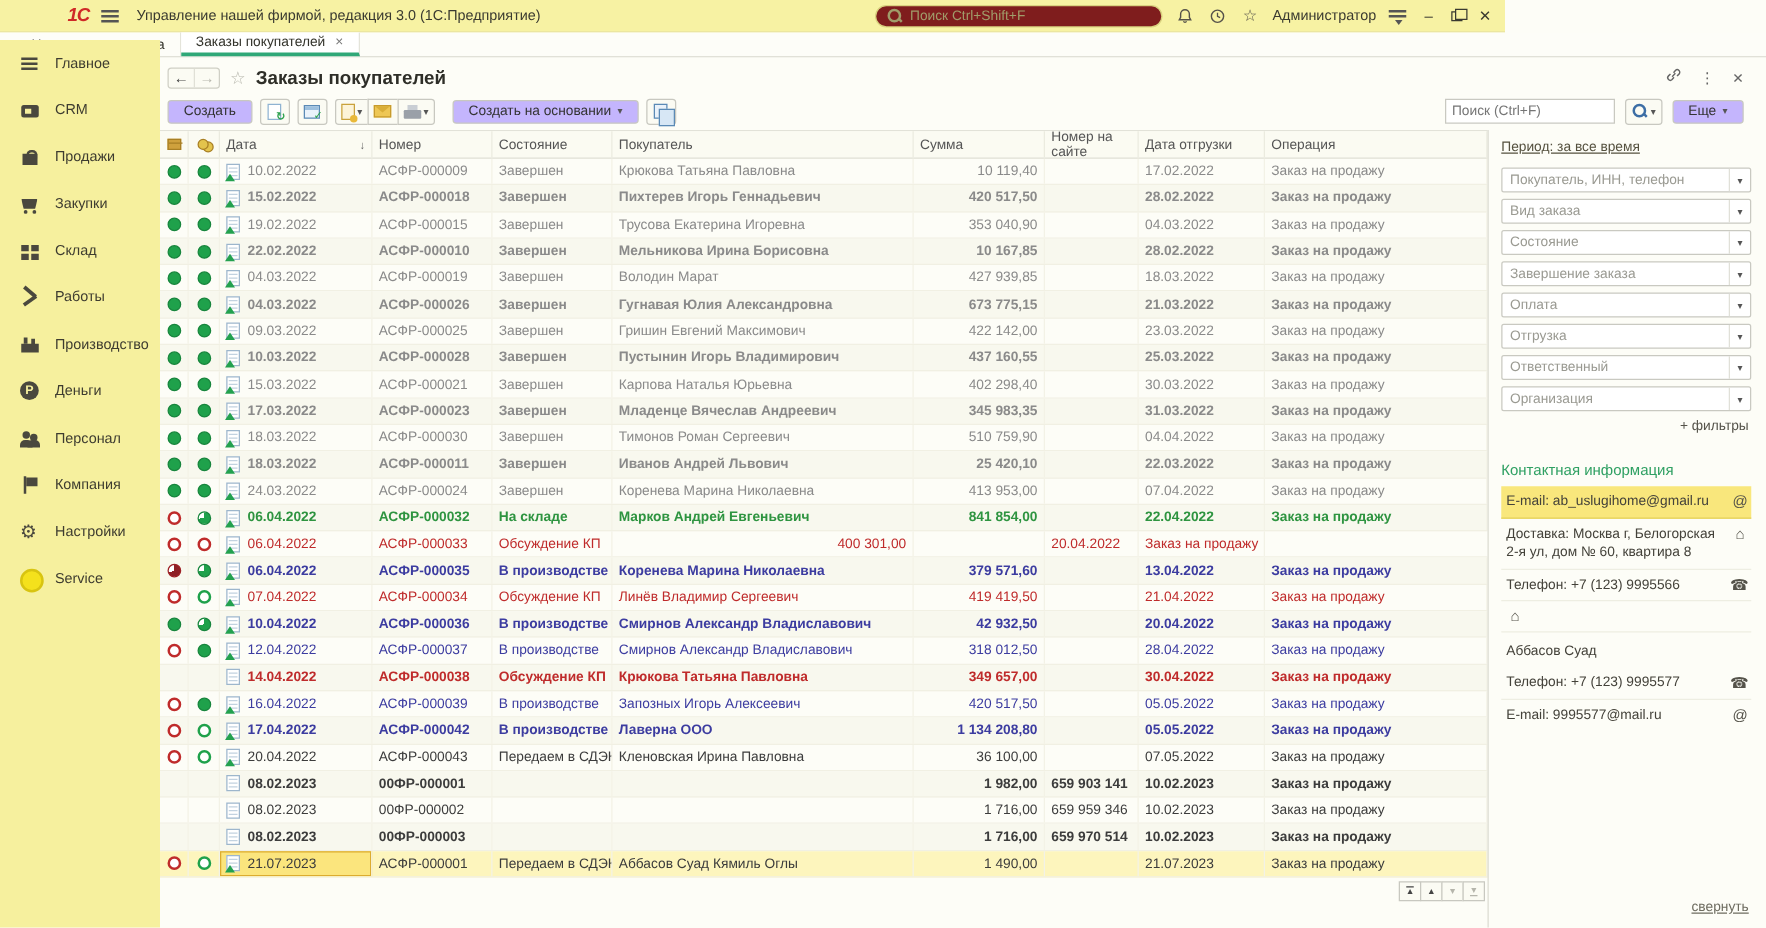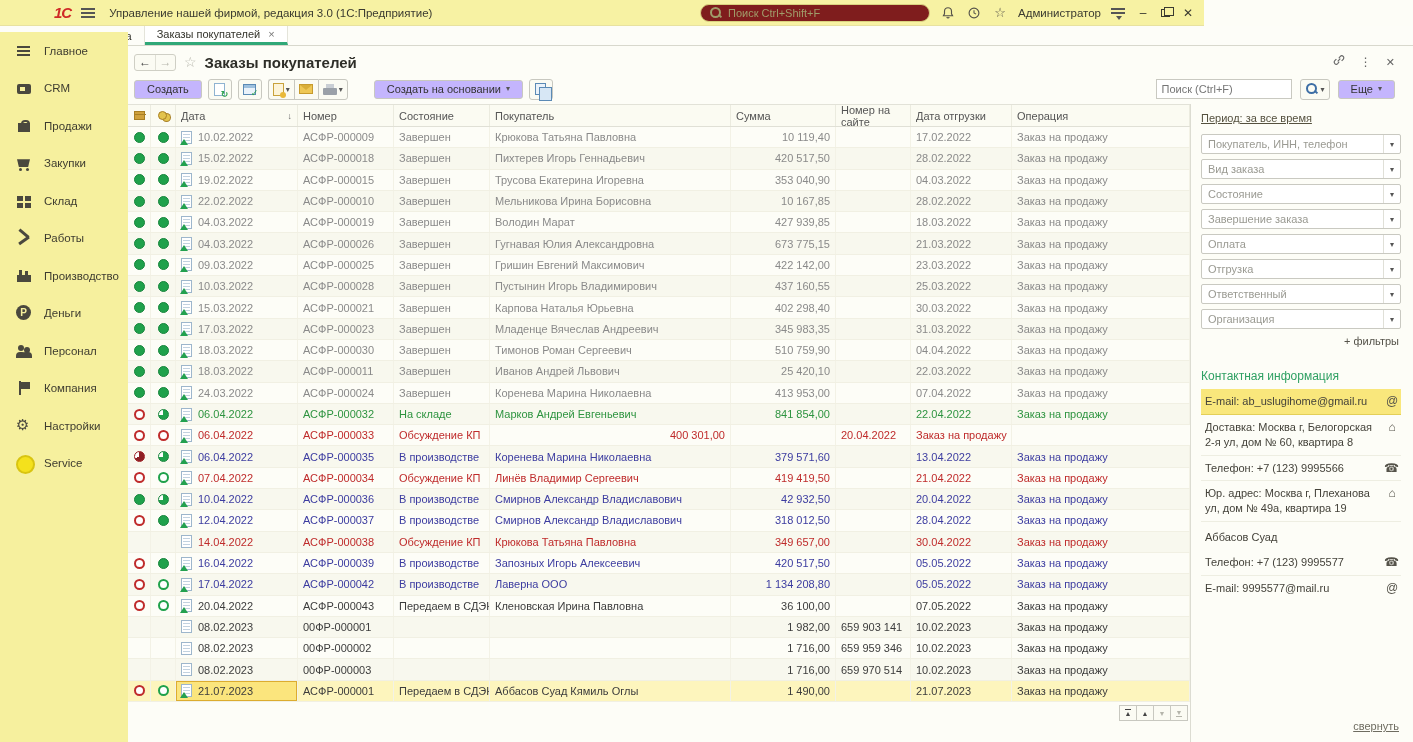--- a/index.html
+++ b/index.html
@@ -108,21 +108,21 @@
   .table-area { width:1062px; position:relative; border-top:1px solid #e2e2d8;}
   .tgrid { display:grid; grid-template-columns:23px 25px 122px 96px 96px 241px 105px 75px 101px 1fr; align-items:center;}
   .thead { height:22px; background:#fbfbf2; border-bottom:1px solid #e0e0d6; font-size:11px; color:#555;}
   .thead > div { padding:0 5px; height:100%; display:flex; align-items:center; border-right:1px solid #ebebdf; overflow:hidden;}
   .sort-arrow { font-size:9px; color:#666; margin-left:auto;}
   .hic-ship { width:11px; height:9px; background:#cfa13d; border:1px solid #a87f24; position:relative; margin:0 auto;}
   .hic-ship::before{content:"";position:absolute;left:0;top:2px;width:11px;height:1px;background:#a87f24;}
   .hic-pay { width:9px; height:9px; border-radius:50%; background:#e3c34c; border:1px solid #a87f24; box-shadow:4px 2px 0 -1px #e3c34c,4px 2px 0 0 #a87f24; margin:0 auto 0 2px;}
   .rows { }
   .trow { height:21.3px; font-size:11px; border-bottom:1px solid #f1f0e3; cursor:default;}
-  .trow.alt { background:#f8f8ee; }
+  .trow.alt { background:#f8f8ee;font-weight:bold; }
   .trow > div { padding:0 5px; height:100%; display:flex; align-items:center; border-right:1px solid #f3f2e6; overflow:hidden; white-space:nowrap;}
   .trow .num { justify-content:flex-end; }
   .c-gray{color:#8a8a8a;} .c-green{color:#2e9440;} .c-red{color:#bf2b2b;} .c-blue{color:#3c3ca0;} .c-black{color:#3c3c3c;}
   .st { width:11px; height:11px; border-radius:50%; margin:0 auto; flex:0 0 11px;}
   .st-g { background:#1fa14b; border:1px solid #17853c;}
   .st-go { background:#fff; border:2px solid #1fa14b;}
   .st-ro { background:#fff; border:2px solid #bf2b2b;}
   .st-gp { border:1px solid #17853c; background:conic-gradient(#1fa14b 0 265deg,#ffffff 265deg 360deg);}
   .st-rp { border:1px solid #9e2025; background:conic-gradient(#8e1f24 0 250deg,#ffffff 250deg 360deg);}
   .st-none { visibility:hidden; }
@@ -285,21 +285,21 @@
           <span class="dd">▾</span>
         </span>
       <span class="ibtn">
           <span class="envelope"></span>
         </span>
       <span class="ibtn">
           <span class="printer"></span>
           <span class="dd">▾</span>
         </span>
     </div>
-    <button class="btn" style="margin-left:20px;">
+    <button class="btn" style="margin-left:8px;">
       <span>Создать на основании</span>
         <span class="dd">▾</span>
     </button>
     <span class="ibtn">
         <span class="related"></span>
       </span>
 
     <div class="toolbar-right">
       <div class="list-search">
         <input placeholder="Поиск (Ctrl+F)" style="">
@@ -913,21 +913,20 @@
      </div>
           <div class="citem ">
        <span class="ctext">Доставка: Москва г, Белогорская 2-я ул, дом № 60, квартира 8</span>
        <span class="cicon">⌂</span>
      </div>
           <div class="citem ">
        <span class="ctext">Телефон: +7 (123) 9995566</span>
        <span class="cicon">☎</span>
      </div>
           <div class="citem ">
-       <span class="ctext">Юр. адрес: Москва г, Плеханова ул, дом № 49а, квартира 19</span>
        <span class="cicon">⌂</span>
      </div>
           <div class="citem chead">
             <span class="ctext">Аббасов Суад</span>
           </div>
           <div class="citem ">
        <span class="ctext">Телефон: +7 (123) 9995577</span>
        <span class="cicon">☎</span>
      </div>
           <div class="citem ">

